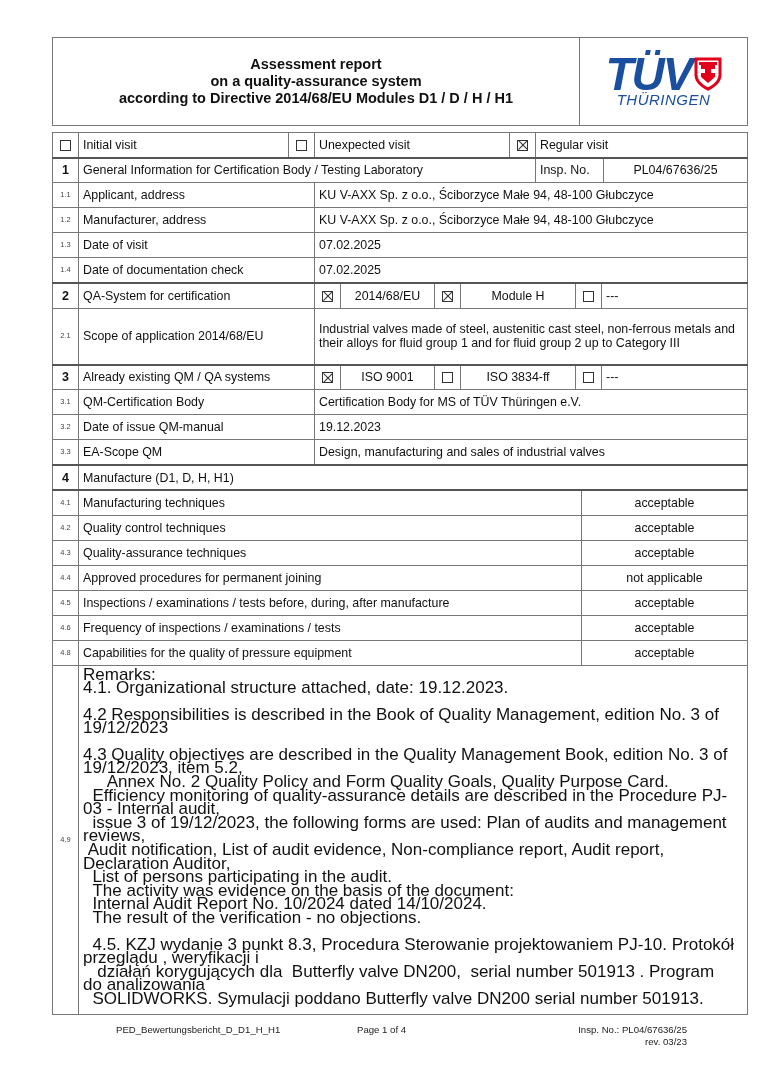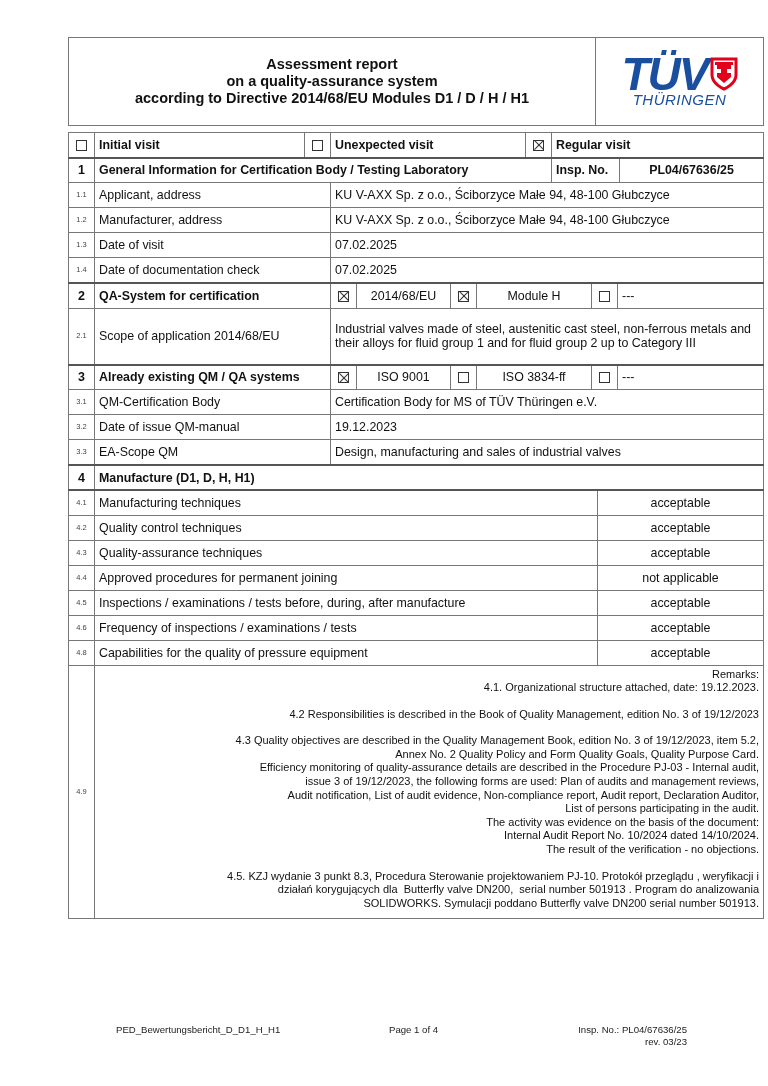--- a/index.html
+++ b/index.html
@@ -1,40 +1,40 @@
 <!DOCTYPE html>
 <html><head>
 <meta charset="utf-8">
 <style>
   html, body { margin: 0; padding: 0; background: #ffffff; }
   body { width: 768px; height: 1086px; position: relative; font-family: "Liberation Sans", sans-serif; color: #111; overflow: hidden; }
-  .page { position: absolute; left: 68px; top: 37px; width: 696px; }
+  .page { position: absolute; left: 52px; top: 37px; width: 696px; }
   table { border-collapse: collapse; width: 695px; table-layout: fixed; }
   td { border: 1px solid #777; padding: 0 4px; font-size: 12.4px; line-height: 14px; vertical-align: middle; }
   .header-table td { height: 87px; }
   .title { text-align: center; font-weight: bold; font-size: 14.5px; line-height: 17px; }
   .logo-cell { text-align: center; }
   .gap { height: 6px; }
   .row { height: 25px; }
   .num { text-align: center; font-size: 7.5px; color: #444; padding: 0; }
   .numbig { text-align: center; font-weight: bold; font-size: 12.5px; padding: 0; }
-  .b { font-weight: bold; }
+  .b { font-weight: normal; }
   .center { text-align: center; }
   .cb { text-align: center; padding: 0; }
   .box { display: inline-block; width: 11px; height: 11px; border: 1px solid #333; box-sizing: border-box; position: relative; vertical-align: middle; }
   .box.checked::before, .box.checked::after { content: ""; position: absolute; left: 50%; top: 50%; width: 13px; height: 1px; background: #333; }
   .box.checked::before { transform: translate(-50%, -50%) rotate(45deg); }
   .box.checked::after { transform: translate(-50%, -50%) rotate(-45deg); }
   .thick-top td { border-top: 2px solid #555; }
-  .remarks { vertical-align: top; padding: 2px 4px 8px 4px; font-size: 11px; line-height: 13.6px; text-align: right; }
+  .remarks { vertical-align: top; padding: 2px 12px 8px 4px; font-size: 17px; line-height: 13.6px; }
   .remarks p { margin: 0; white-space: pre-wrap; }
   .remarks .sp { height: 13px; }
   .footer { position: absolute; top: 1024px; left: 0; width: 768px; font-size: 9.6px; color: #222; }
   .footer .l { position: absolute; left: 88px; padding-left: 28px; }
-  .footer .c { position: absolute; left: 357px; margin-left: 32px; }
+  .footer .c { position: absolute; left: 357px; }
   .footer .r { position: absolute; right: 81px; text-align: right; line-height: 12px; }
   .logo-tuv { font-family: "Liberation Sans", sans-serif; font-weight: bold; font-style: italic; font-size: 46px; letter-spacing: -2px; color: #1a4fa0; line-height: 34px; }
   .logo-sub { font-family: "Liberation Sans", sans-serif; font-style: italic; font-size: 15px; color: #1a4fa0; letter-spacing: 0.5px; }
 </style>
 </head>
 <body>
 
 <div class="page">
 
   <table class="header-table">

